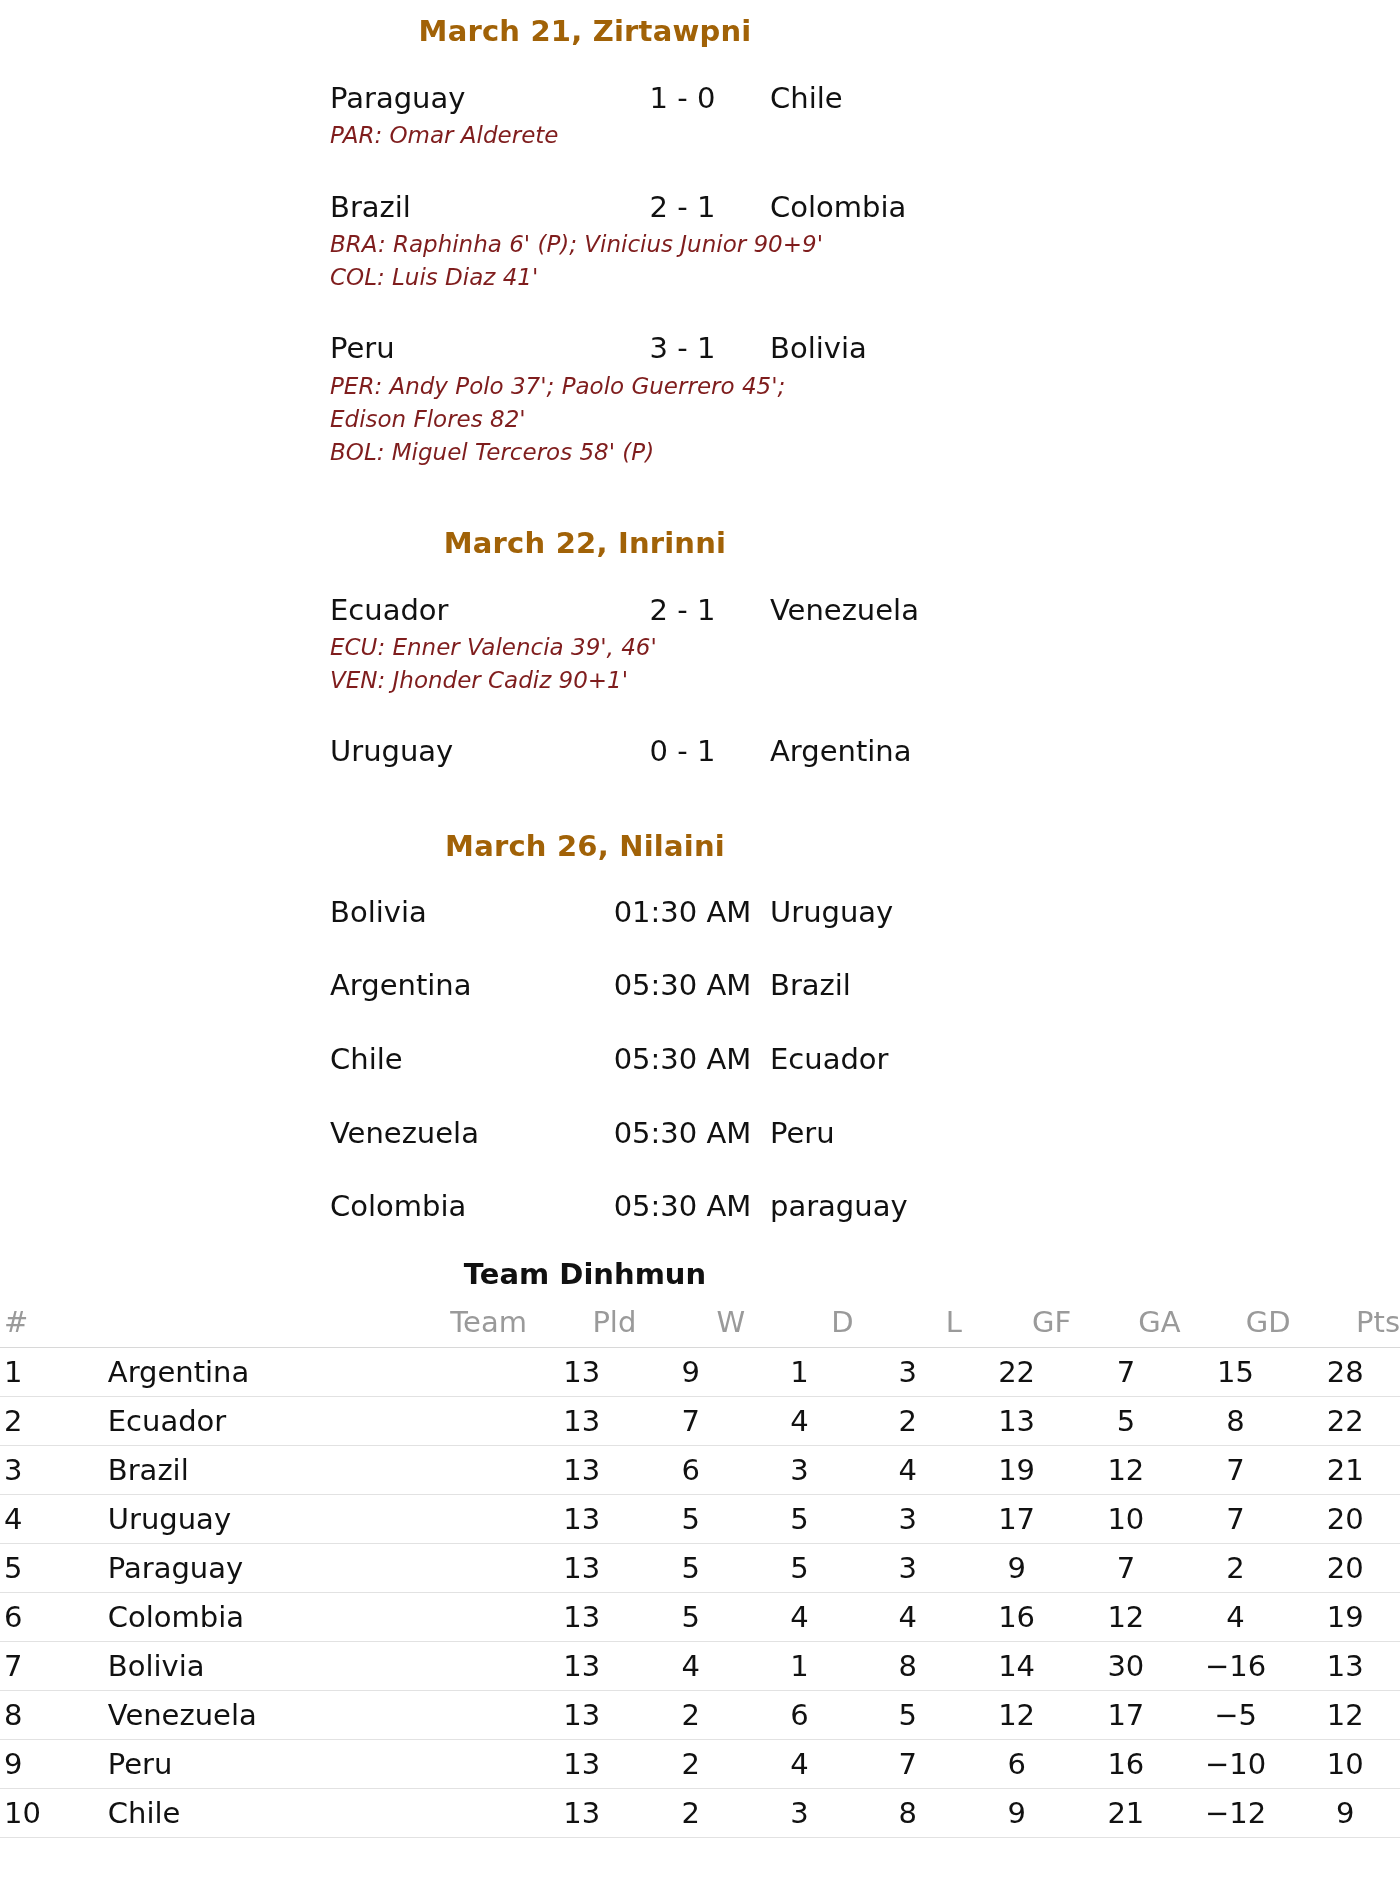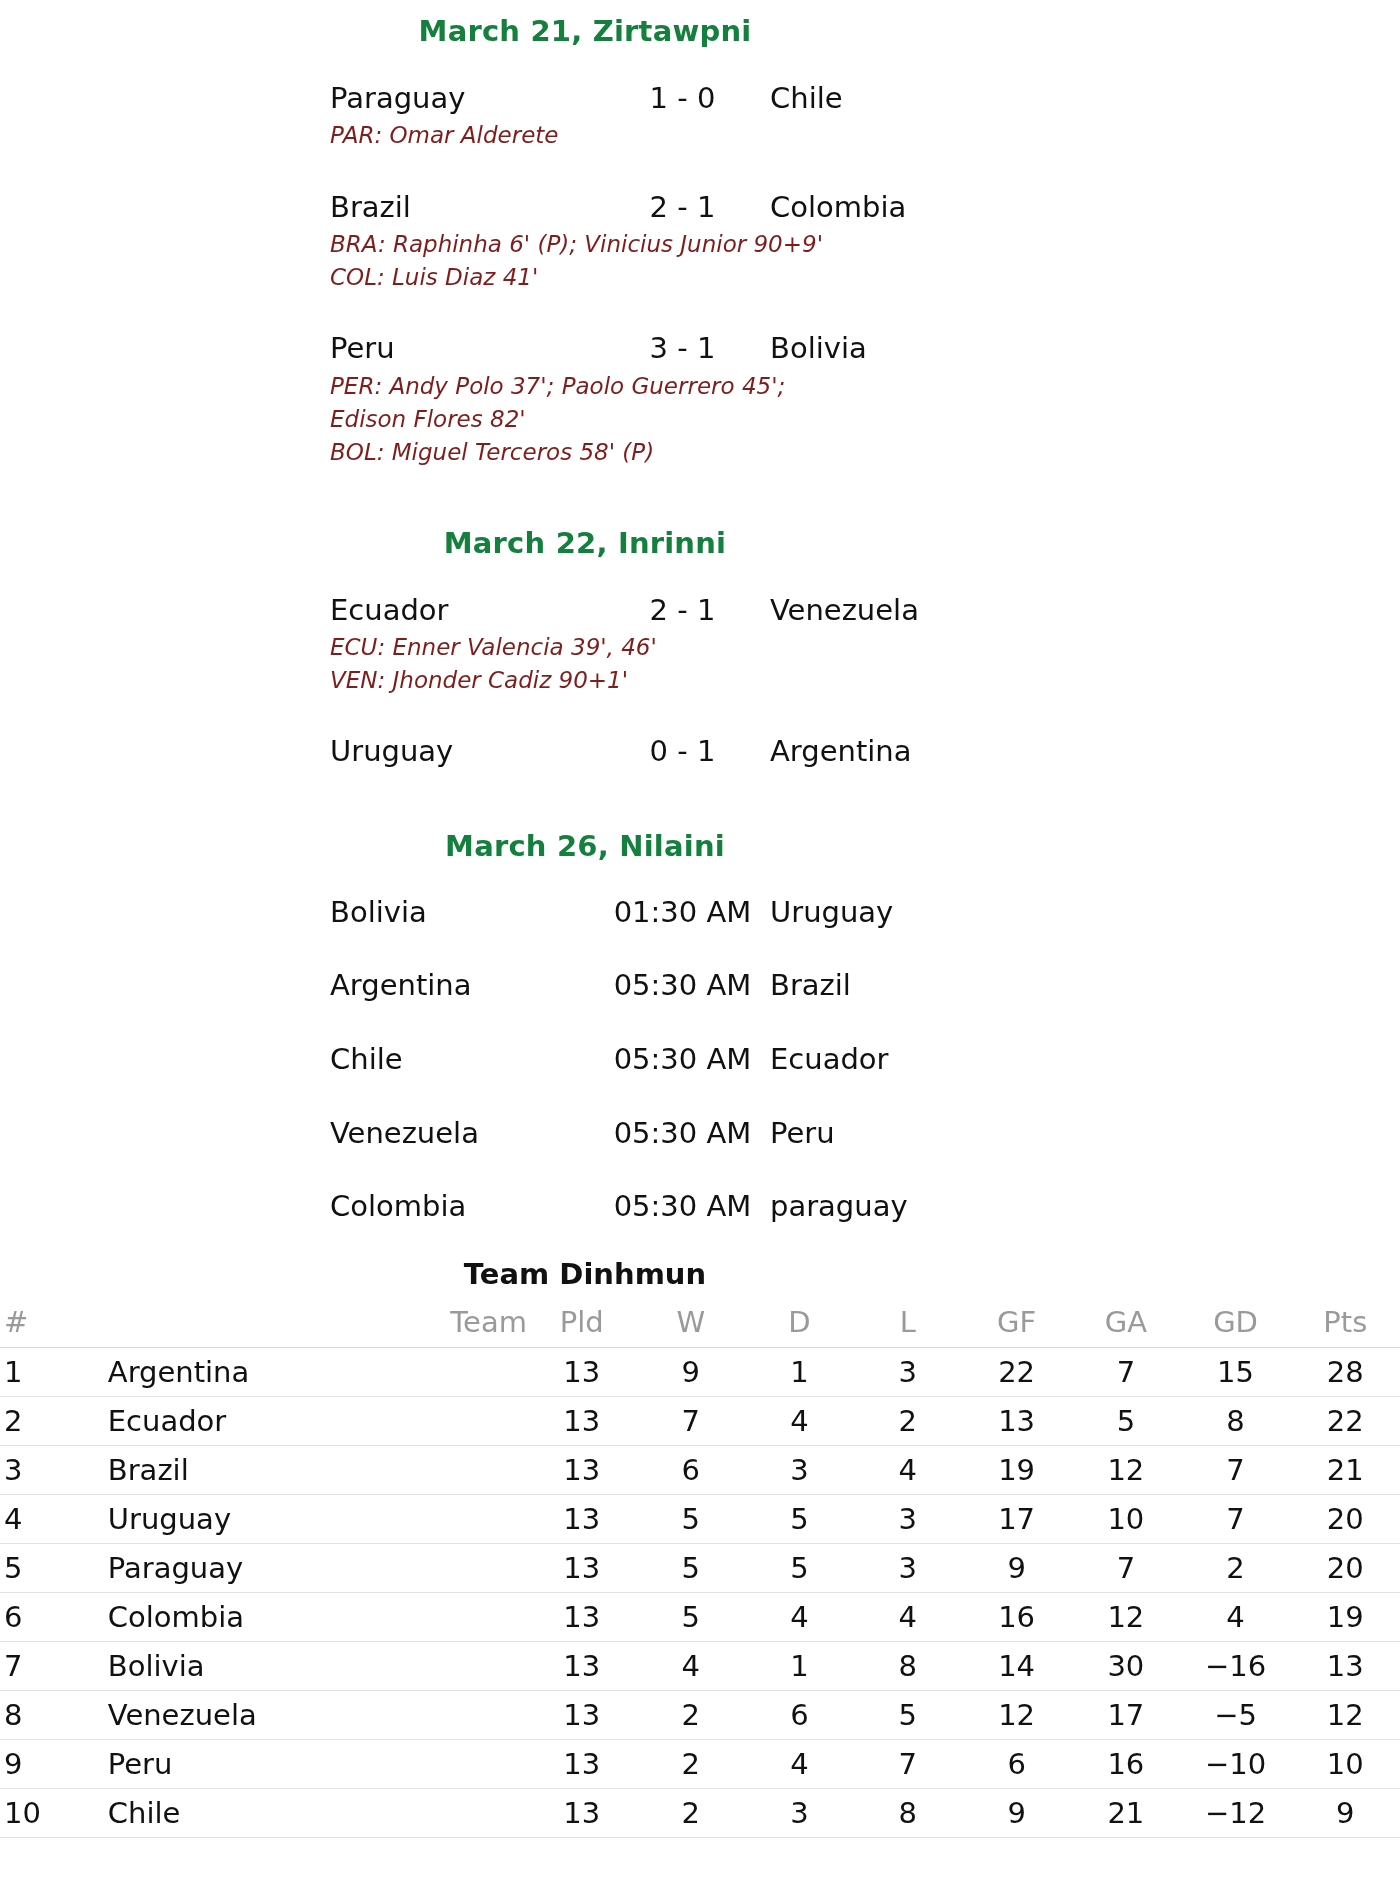--- a/index.html
+++ b/index.html
@@ -23,21 +23,21 @@
   
   .day-block {
     margin: 0 0 0 0;
   }
   .day-header {
     text-align: center;
     font-weight: bold;
     font-size: 29px;
     letter-spacing: 0.2px;
     padding: 14px 0 10px 0;
-    color: #15803d;
+    color: #a16207;
     
     width: 1170px;
   }
   .match {
     padding-left: 330px;
   }
   .match-row {
     display: flex;
     align-items: baseline;
     font-size: 29px;
@@ -106,21 +106,21 @@
     border-bottom: 1px solid #e2e2e2;
   }
   table.standings tr:last-child td {
     border-bottom: 1px solid #e2e2e2;
   }
   .col-rank { width: 42px; text-align: left; padding-left: 4px !important; }
   .col-team { width: 430px; text-align: left; padding-left: 62px !important; }
   .col-num  { width: 112px; text-align: center; }
   th.col-rank { text-align: left; padding-left: 4px !important; }
   th.col-team { text-align: right; padding-left: 62px !important; }
-  th.col-num  { text-align: center; }
+  th.col-num  { text-align: right; }
 </style>
 </head>
 <body>
 
 <div class="page">
 
   <div id="fixtures">
       <div class="day-block">
         <div class="day-header">March 21, Zirtawpni</div>
         <div class="match">

